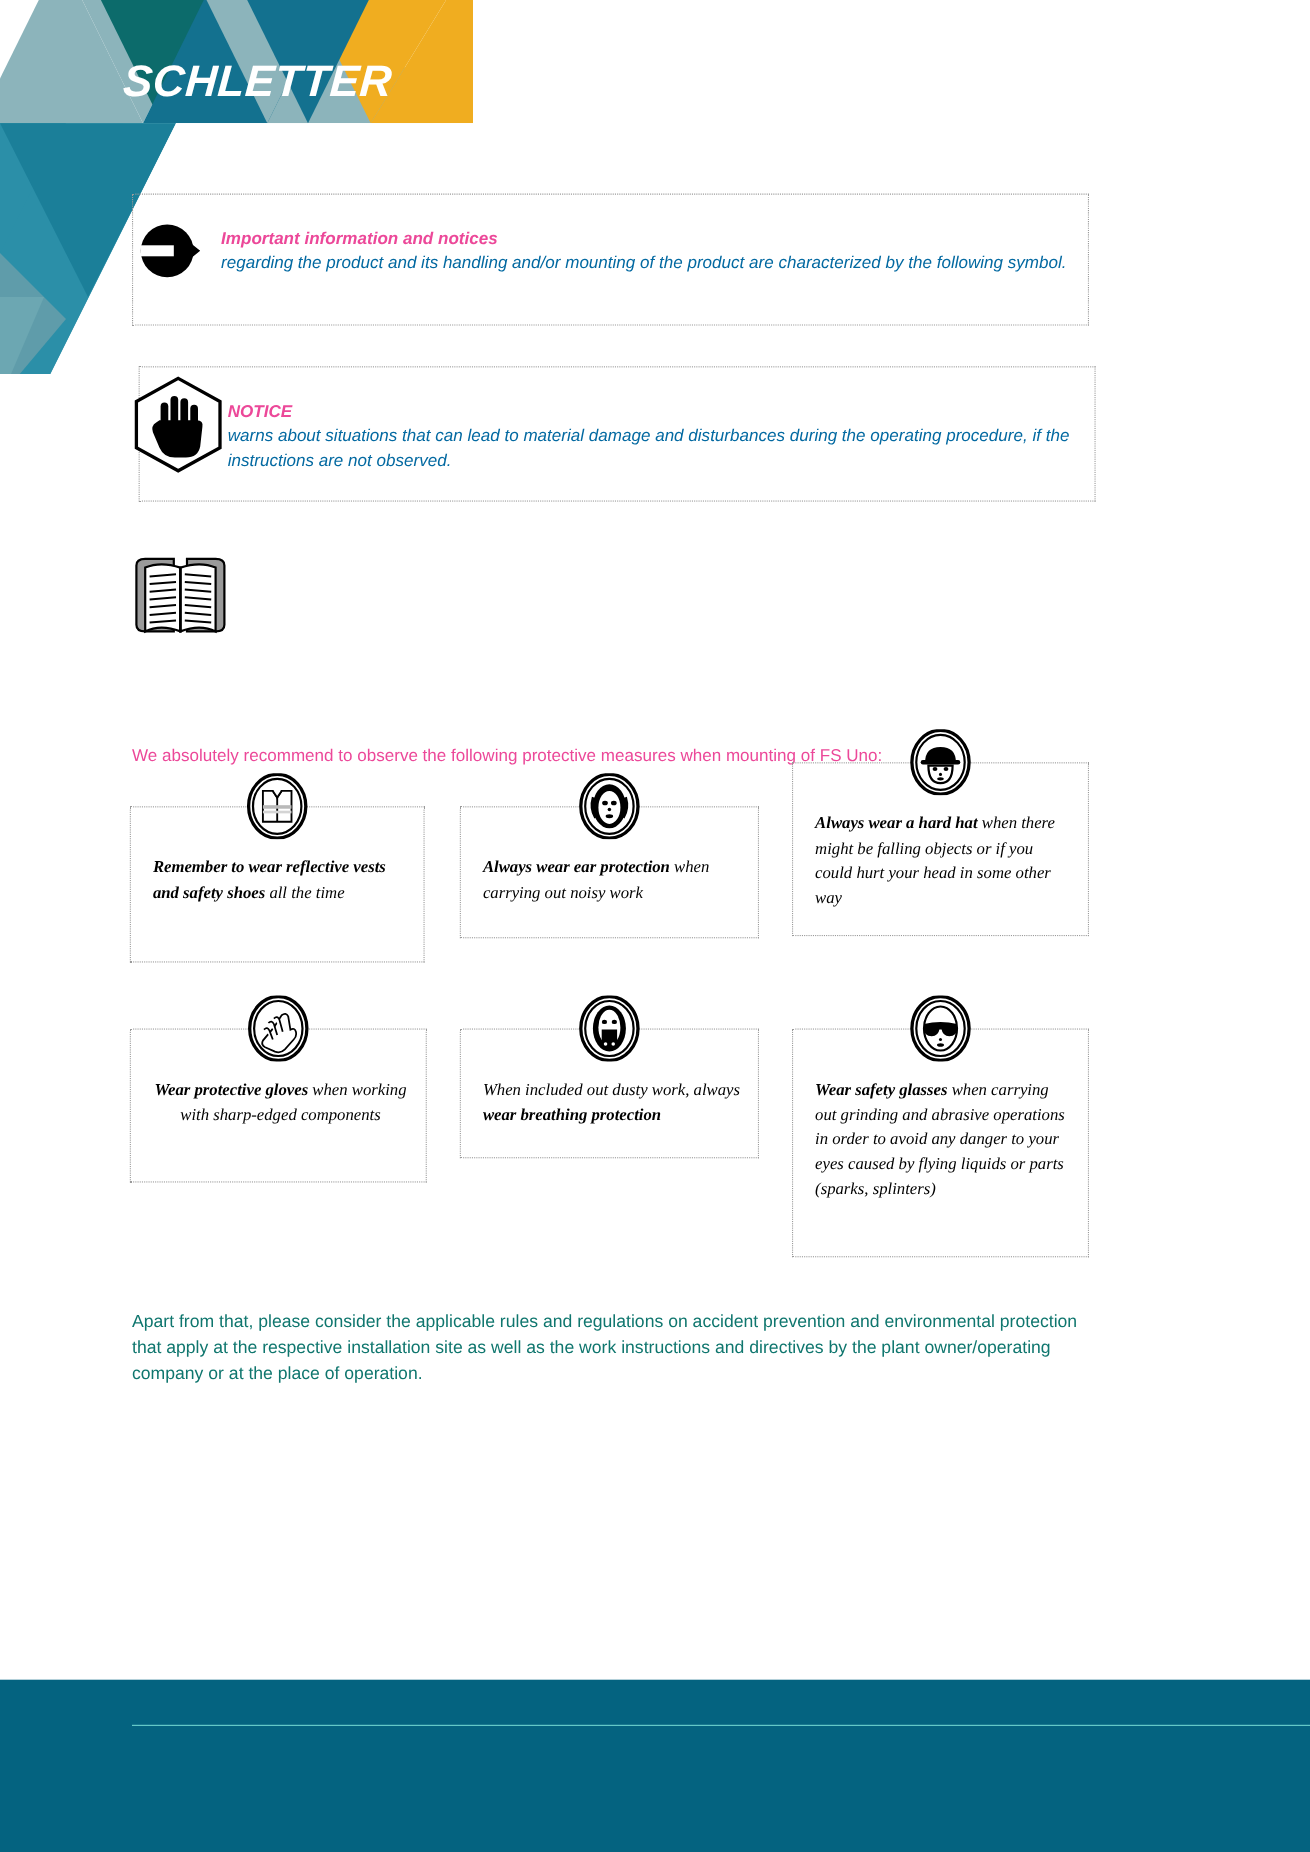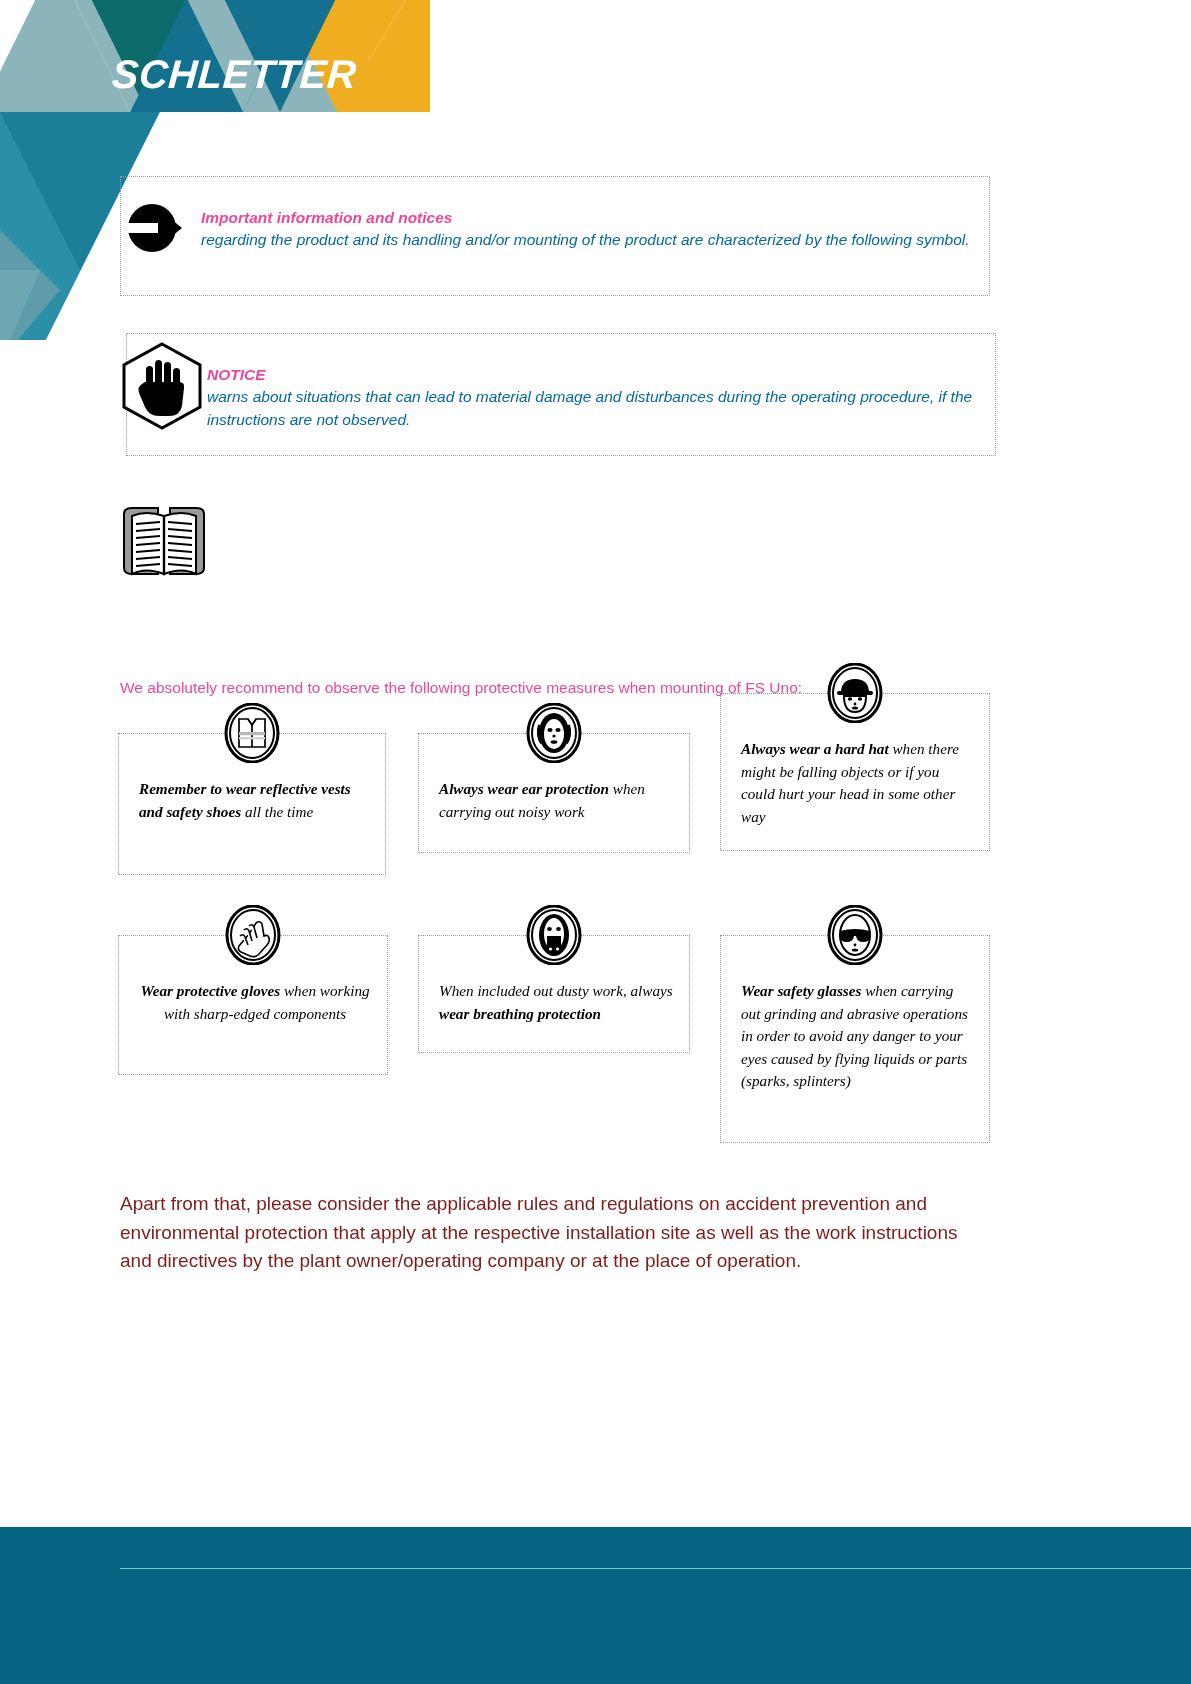--- a/index.html
+++ b/index.html
@@ -99,21 +99,21 @@
   #ppe-4 { left: 118px; top: 935px;  width: 270px; }
   #ppe-5 { left: 418px; top: 935px;  width: 272px; }
   #ppe-6 { left: 720px; top: 935px;  width: 270px; }
   #ppe-4 .ppe-box { min-height: 140px; text-align: center; }
   #ppe-5 .ppe-box { min-height: 118px; }
   #ppe-6 .ppe-box { min-height: 208px; }
 
   
   .closing {
     position: absolute; left: 120px; top: 1190px;
-    width: 866px; font-size: 19px; line-height: 1.5; color: #7f1d1d;
+    width: 866px; font-size: 16px; line-height: 1.5; color: #0f766e;
   }
 
   
   .footer {
     position: absolute; left: 0; bottom: 0;
     width: 1191px; height: 157px;
     background: #046380;
   }
   .footer-rule {
     position: absolute; left: 120px; top: 41px;

